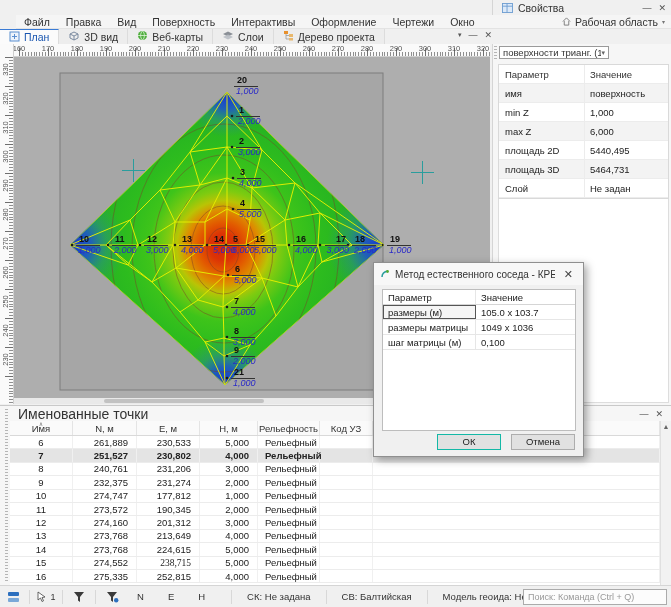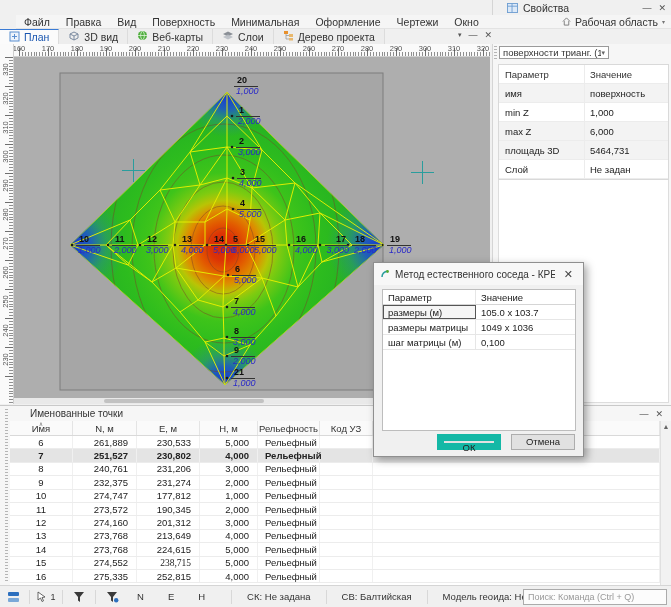--- a/index.html
+++ b/index.html
@@ -18,21 +18,21 @@
   .menubar .spacer { flex:1; }
   .workspace { display:flex; align-items:center; gap:4px; margin-right:6px; font-size:10.5px; color:#333; }
   .helpbox { width:12px; height:11px; border:1px solid #999; border-radius:2px; font-size:8.5px; color:#555; text-align:center; line-height:10px; margin-right:4px; background:#fdfdfd; }
 
   
   .tabrow { position:absolute; left:0; top:29px; width:671px; height:15px; background:#f0f0f0; display:flex; }
   .tabs { display:flex; height:15px; }
   .tab { display:flex; align-items:center; gap:4px; padding:0 9px; font-size:10.5px; color:#333; background:#ededed; border-right:1px solid #dcdcdc; }
   .tab.active { background:#fbfbfb; color:#1a56b0; border-top:1px solid #3a7bd5; }
   .pane-ctrl { position:absolute; left:458px; top:1px; display:flex; gap:7px; color:#555; font-size:9px; align-items:center; }
-  .props-head { position:absolute; left:492px; top:0; width:179px; height:15px; background:#f0f0f0; border-left:1px solid #d5d5d5; display:flex; align-items:center; padding-left:14px; gap:5px; }
+  .props-head { position:absolute; left:492px; top:0; width:179px; height:15px; background:#f0f0f0; border-left:1px solid #d5d5d5; display:flex; align-items:center; padding-left:9px; gap:5px; }
   .props-head .ph-title { font-size:10.5px; color:#333; }
   .props-head .ctl { position:absolute; right:5px; display:flex; gap:7px; color:#555; font-size:9px; }
 
   
   .hruler { position:absolute; left:14px; top:44px; width:476px; height:13px; background:#fafafa; border-bottom:1px solid #cfcfcf; overflow:hidden; }
   .hruler .tk-min,.hruler .tk-maj { position:absolute; left:5px; right:0; bottom:0; }
   .hruler .tk-min { height:4px; background:repeating-linear-gradient(to right,#8f8f8f 0 1px,transparent 1px 2.9px); }
   .hruler .tk-maj { height:8px; background:repeating-linear-gradient(to right,#6f6f6f 0 1px,transparent 1px 29px); }
   .hruler span { position:absolute; top:0; font-size:7.5px; color:#555; transform:translateX(-50%); }
   .vruler { position:absolute; left:0; top:44px; width:14px; height:360px; background:#fafafa; border-right:1px solid #cfcfcf; overflow:hidden; }
@@ -67,21 +67,21 @@
   .ptable .prow { display:flex; height:19px; align-items:center; border-bottom:1px solid #ececec; }
   .ptable .prow.hdr { color:#333; background:#fff; }
   .ptable .c1 { width:86px; padding-left:6px; border-right:1px solid #ececec; height:100%; display:flex; align-items:center; }
   .ptable .c2 { flex:1; padding-left:5px; }
   .ptable .prow.alt { background:#f3f3f3; }
   .props .white-fill { position:absolute; left:5px; top:20px; bottom:2px; width:171px; background:#fff; border:1px solid #ddd; }
 
   
   .bottom { position:absolute; left:0; top:405px; width:671px; height:180px; background:#f6f6f6; border-top:1px solid #c9c9c9; }
   .bottom .bp-head { position:absolute; left:0; top:0; width:671px; height:15px; display:flex; align-items:center; }
-  .bottom .bp-title { font-size:10px; color:#333; margin-left:30px; }
+  .bottom .bp-title { font-size:14px; color:#333; margin-left:18px; }
   .bottom .bp-ctl { position:absolute; right:8px; display:flex; gap:7px; color:#555; font-size:9px; }
   .bgrip { position:absolute; left:5px; top:3px; width:3px; height:174px; background:repeating-linear-gradient(to bottom,#b5b5b5 0 1px,transparent 1px 3px); }
   .ntable { position:absolute; left:10px; top:15px; width:650px; height:165px; background:#fff; font-size:9.5px; }
   .nt-hdr { display:flex; height:15px; border-bottom:1px solid #d9d9d9; background:#fafafa; color:#333; position:relative; }
   .nt-hdr .hc { display:flex; align-items:center; justify-content:center; border-right:1px solid #e4e4e4; position:relative; }
   .sortcaret { position:absolute; top:-1px; left:50%; transform:translateX(-50%); font-size:6px; color:#777; }
   .nt-row { display:flex; height:13.4px; border-bottom:1px solid #ececec; align-items:center; color:#222; }
   .nt-row.sel { background:#e4e4e4; font-weight:bold; }
   .nt-row .cc { height:100%; display:flex; align-items:center; border-right:1px solid #f0f0f0; }
   .num-c { justify-content:flex-end; padding-right:8px; }
@@ -96,21 +96,21 @@
   .dlg-title .dt { font-size:10px; color:#333; flex:1; white-space:nowrap; overflow:hidden; }
   .dlg-title .dx { font-size:11px; color:#444; padding:0 4px; }
   .dlg-table { position:absolute; left:8px; top:26px; width:194px; height:142px; background:#fff; border:1px solid #bdbdbd; font-size:9.5px; }
   .dlg-row { display:flex; height:15px; align-items:center; border-bottom:1px solid #e6e6e6; }
   .dlg-row.hdr { border-bottom:1px solid #d5d5d5; }
   .dlg-row .d1 { width:93px; padding-left:5px; height:100%; display:flex; align-items:center; border-right:1px solid #e6e6e6; }
   .dlg-row.r0 .d1 { outline:1px solid #555; outline-offset:-1px; background:#f5f5f5; }
   .dlg-row .d2 { flex:1; padding-left:5px; }
   .dlg-btns { position:absolute; right:8px; bottom:6px; display:flex; gap:10px; }
   .btn { width:64px; height:16px; background:#e1e1e1; border:1px solid #adadad; font-size:9.5px; color:#222; text-align:center; line-height:14px; }
-  .btn.primary { border:7px solid #14b8a6; }
+  .btn.primary { border:1px solid #14b8a6; }
 
   
   .statusbar { position:absolute; left:0; top:585px; width:671px; height:22px; background:#f0f0f0; border-top:1px solid #d5d5d5; display:flex; align-items:center; font-size:9.5px; color:#333; }
   .sb-ico { display:flex; align-items:center; justify-content:center; width:26px; height:18px; }
   .sb-sep { width:1px; height:14px; background:#d8d8d8; margin:0 3px; }
   .sb-lbl { padding:0 12px; }
   .sb-item { padding:0 12px; white-space:nowrap; }
   .search { position:absolute; right:4px; top:3px; width:144px; height:16px; border:1px solid #ababab; background:#fcfcfc; font-size:9px; color:#333; padding:0 4px; font-family:"Liberation Sans",sans-serif; }
   .search::placeholder { color:#999; }
   .cnt { font-size:9px; margin-left:2px; }
@@ -120,21 +120,21 @@
 
 <div class="app">
 
 
   <div class="menubar">
     <div id="menu-items" style="display:flex">
         <span class="mi">Файл</span>
         <span class="mi">Правка</span>
         <span class="mi">Вид</span>
         <span class="mi">Поверхность</span>
-        <span class="mi">Минимальная</span>
+        <span class="mi">Интерактивы</span>
         <span class="mi">Оформление</span>
         <span class="mi">Чертежи</span>
         <span class="mi">Окно</span>
       </div>
     <div class="spacer"></div>
     <div class="workspace">
       <svg width="9" height="9" viewBox="0 0 10 10">
           <path d="M1 5 L5 1 L9 5 M2.5 4.5 V9 H7.5 V4.5" stroke="#777" fill="none" stroke-width="1"></path>
         </svg>
       <span>Рабочая область</span>
@@ -385,20 +385,24 @@
           <div class="c2">поверхность</div>
         </div>
         <div class="prow ">
           <div class="c1">min Z</div>
           <div class="c2">1,000</div>
         </div>
         <div class="prow alt">
           <div class="c1">max Z</div>
           <div class="c2">6,000</div>
         </div>
+        <div class="prow ">
+          <div class="c1">площадь 2D</div>
+          <div class="c2">5440,495</div>
+        </div>
         <div class="prow alt">
           <div class="c1">площадь 3D</div>
           <div class="c2">5464,731</div>
         </div>
         <div class="prow ">
           <div class="c1">Слой</div>
           <div class="c2">Не задан</div>
         </div>
       </div>
   </div>

